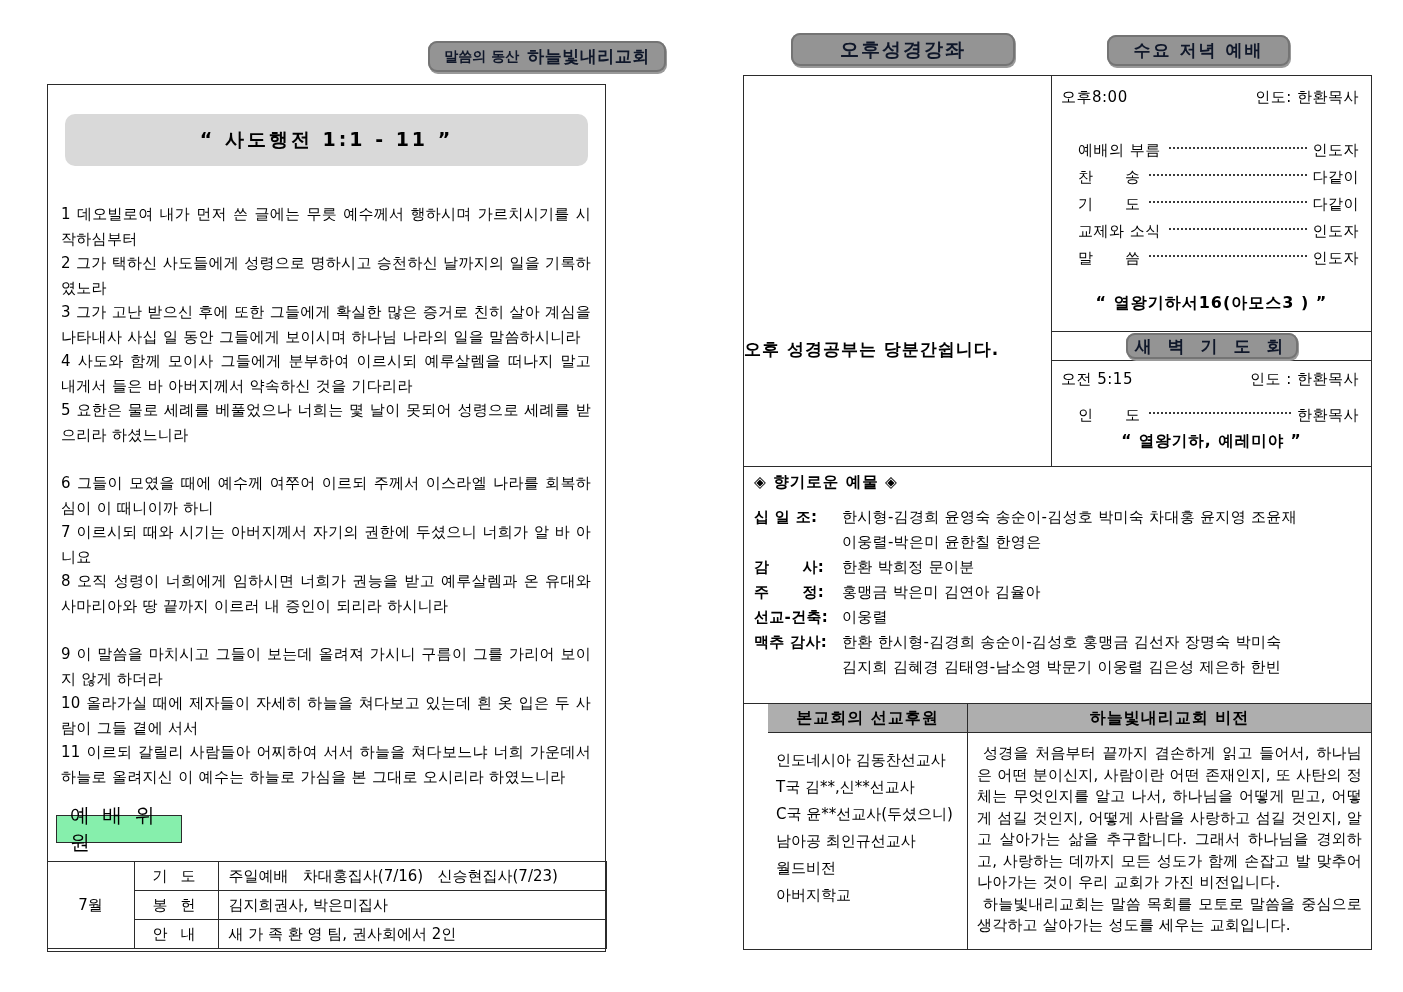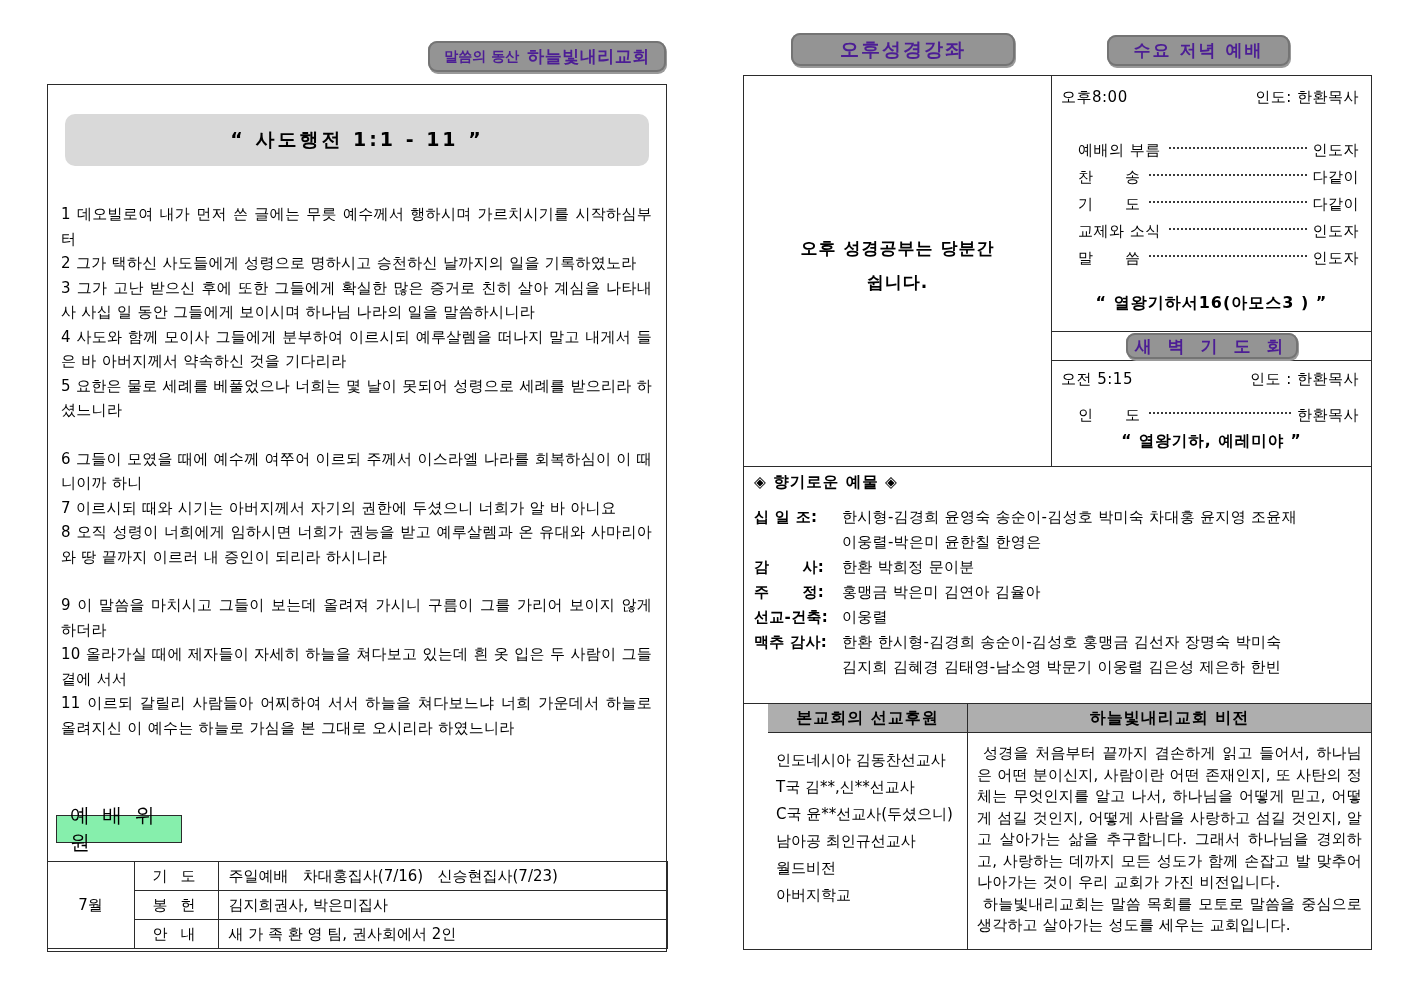--- a/index.html
+++ b/index.html
@@ -5,30 +5,30 @@
   * { margin:0; padding:0; box-sizing:border-box; }
   html,body { background:#fff; }
   body { font-family:"DejaVu Sans", sans-serif; color:#000; }
   .canvas { position:relative; width:1403px; height:992px; background:#ffffff; overflow:hidden; }
 
   
   .badge {
     position:absolute; background:#949494; border-radius:9px;
     box-shadow: inset 0 0 0 2px #747474, 1px 2px 0 #9a9a9a;
     display:flex; align-items:center; justify-content:center;
-    font-weight:bold; color:#4c1d95;
+    font-weight:bold; color:#0f172a;
   }
   .church-badge { left:428px; top:41px; width:238px; height:31px; font-size:14px; gap:8px; }
   .church-badge .big { font-size:17px; letter-spacing:0.5px; }
   .badge-afternoon { left:791px; top:33px; width:224px; height:33px; font-size:19px; letter-spacing:2px; }
   .badge-wednesday { left:1107px; top:35px; width:183px; height:31px; font-size:17px; letter-spacing:2px; }
 
   
   .page { position:absolute; border:1.5px solid #2b2b2b; background:#fff; }
-  .left-page  { left:47px;  top:84px; width:620px; height:868px; }
+  .left-page  { left:47px;  top:84px; width:559px; height:868px; }
   .right-page { left:743px; top:75px; width:629px; height:875px; display:flex; flex-direction:column; }
 
   
   .title-bar {
     margin:29px 17px 0 17px; height:52px; border-radius:10px; background:#d9d9d9;
     display:flex; align-items:center; justify-content:center;
     font-size:19px; font-weight:600; letter-spacing:3px;
   }
   .verses { margin:36px 14px 0 13px; font-size:15px; line-height:24.5px;
             text-align:justify; letter-spacing:0.3px; }
@@ -45,21 +45,21 @@
     border-collapse:collapse; font-size:15px;
   }
   .committee-table td { border:1.5px solid #2b2b2b; height:29px; }
   .committee-table td.month { width:87px; text-align:center; }
   .committee-table td.rlabel { width:84px; text-align:center; letter-spacing:4px; }
   .committee-table td.rvalue { padding-left:10px; white-space:pre; }
 
   
   .rp-top { display:flex; height:391px; border-bottom:1.5px solid #2b2b2b; }
   .rp-left-cell {
-    width:307px; display:flex; flex-direction:column; align-items:center; justify-content:flex-start;
+    width:307px; display:flex; align-items:center; justify-content:flex-start;
     padding-top:155px; font-size:17px; font-weight:bold; line-height:34px; letter-spacing:1px;
   }
   .rp-right-cell { flex:1; border-left:1.5px solid #2b2b2b; padding-top:12px; }
 
   .time-row { display:flex; justify-content:space-between; font-size:15px;
               padding:0 12px 0 9px; letter-spacing:0.5px; }
   .order-list { margin-top:30px; }
   .order-row { display:flex; align-items:center; font-size:15px; height:27px;
                padding:0 12px 0 26px; letter-spacing:0.5px; }
   .order-row .oitem { white-space:pre; }

